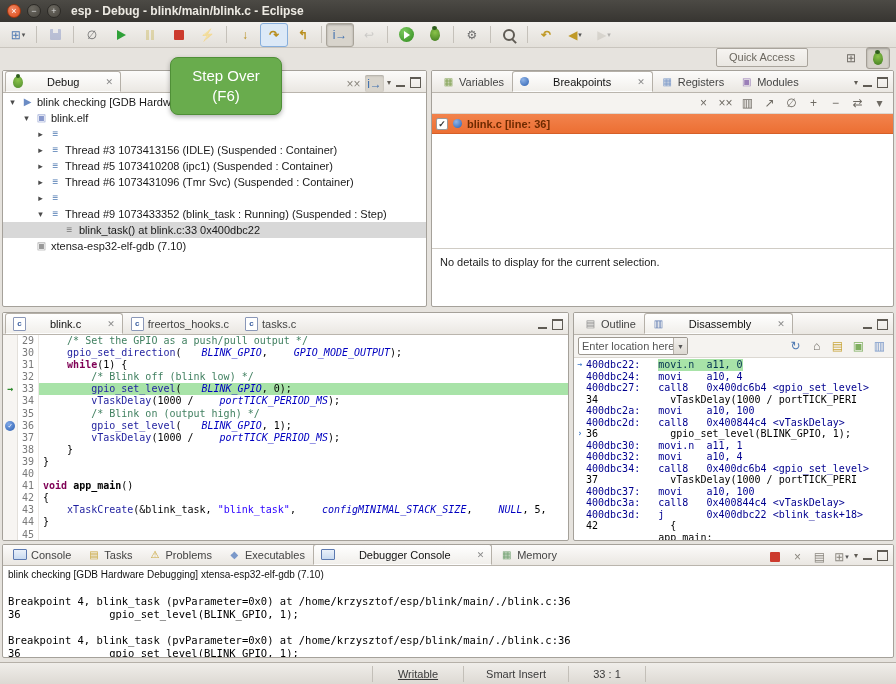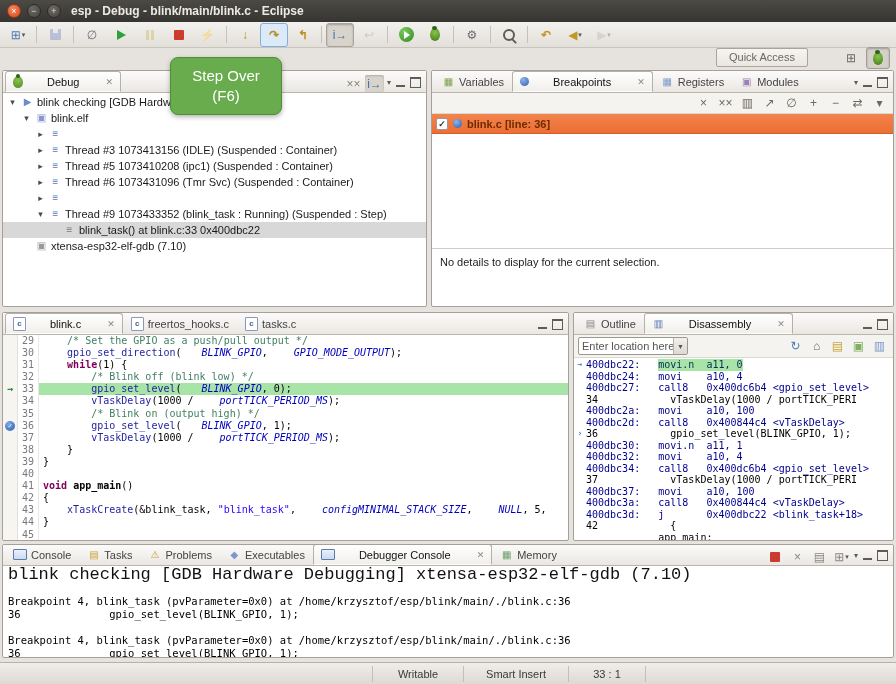--- a/index.html
+++ b/index.html
@@ -137,29 +137,29 @@
   .tok-addr{color:#00008F;}
   .tok-asm{color:#00008F;}
   .tok-asmhl{color:#00314F;background:#A8E3A8;}
   .tok-sym{color:#00008F;}
   .tok-ln{color:#000;}
   .tok-src{color:#000;}
 
   
   .console-panel .tabbar{height:21px;}
   .con-body{flex:1;overflow:hidden;padding:2px 5px;}
-  .con-header{font-size:17px;color:#111;height:14px;line-height:14px;white-space:nowrap;font-family:Liberation Mono, monospace;}
+  .con-header{font-size:10px;color:#111;height:14px;line-height:14px;white-space:nowrap;}
   .cline{font-family:"DejaVu Sans Mono",monospace;font-size:10.5px;height:13px;line-height:13px;white-space:pre;color:#000;}
 
   
   .statusbar{position:absolute;left:0;top:662px;width:896px;height:22px;box-sizing:border-box;
     background:linear-gradient(#F0EEEA,#DDD9D3);border-top:1px solid #B5B0A8;display:flex;align-items:center;color:#3A3A3A;}
   .sb-spacer{width:372px;flex:none;}
   .sb-cell{height:16px;line-height:16px;text-align:center;border-left:1px solid #C3BFB8;flex:none;}
-  .sb-w{width:90px;}.sb-i{width:104px;}.sb-c{width:76px;border-right:1px solid #C3BFB8;}
+  .sb-w{width:90px;text-decoration:underline;}.sb-i{width:104px;}.sb-c{width:76px;border-right:1px solid #C3BFB8;}
 </style>
 </head>
 <body>
 
 <div class="app">
 
   <div class="titlebar">
     <div class="winctl">
       <span class="wc close">×</span>
       <span class="wc">−</span>

